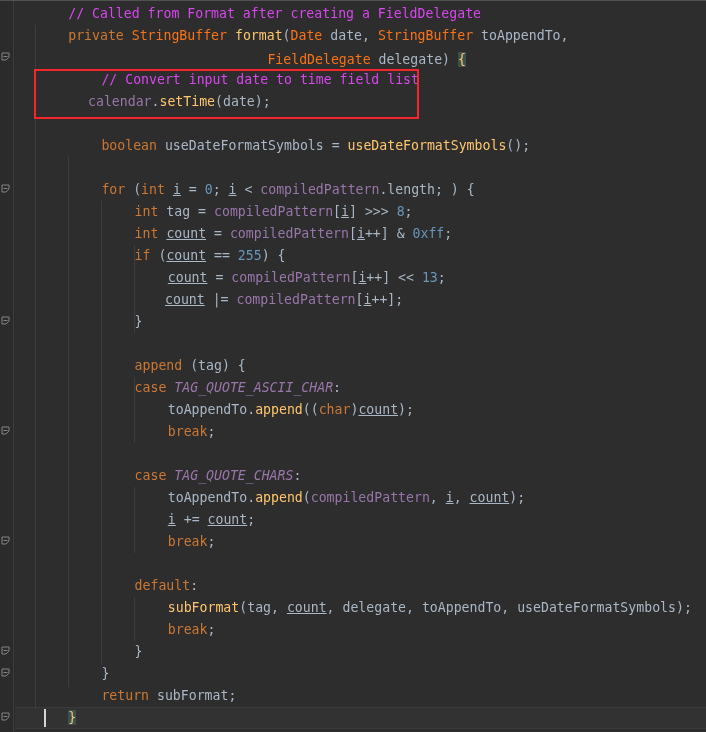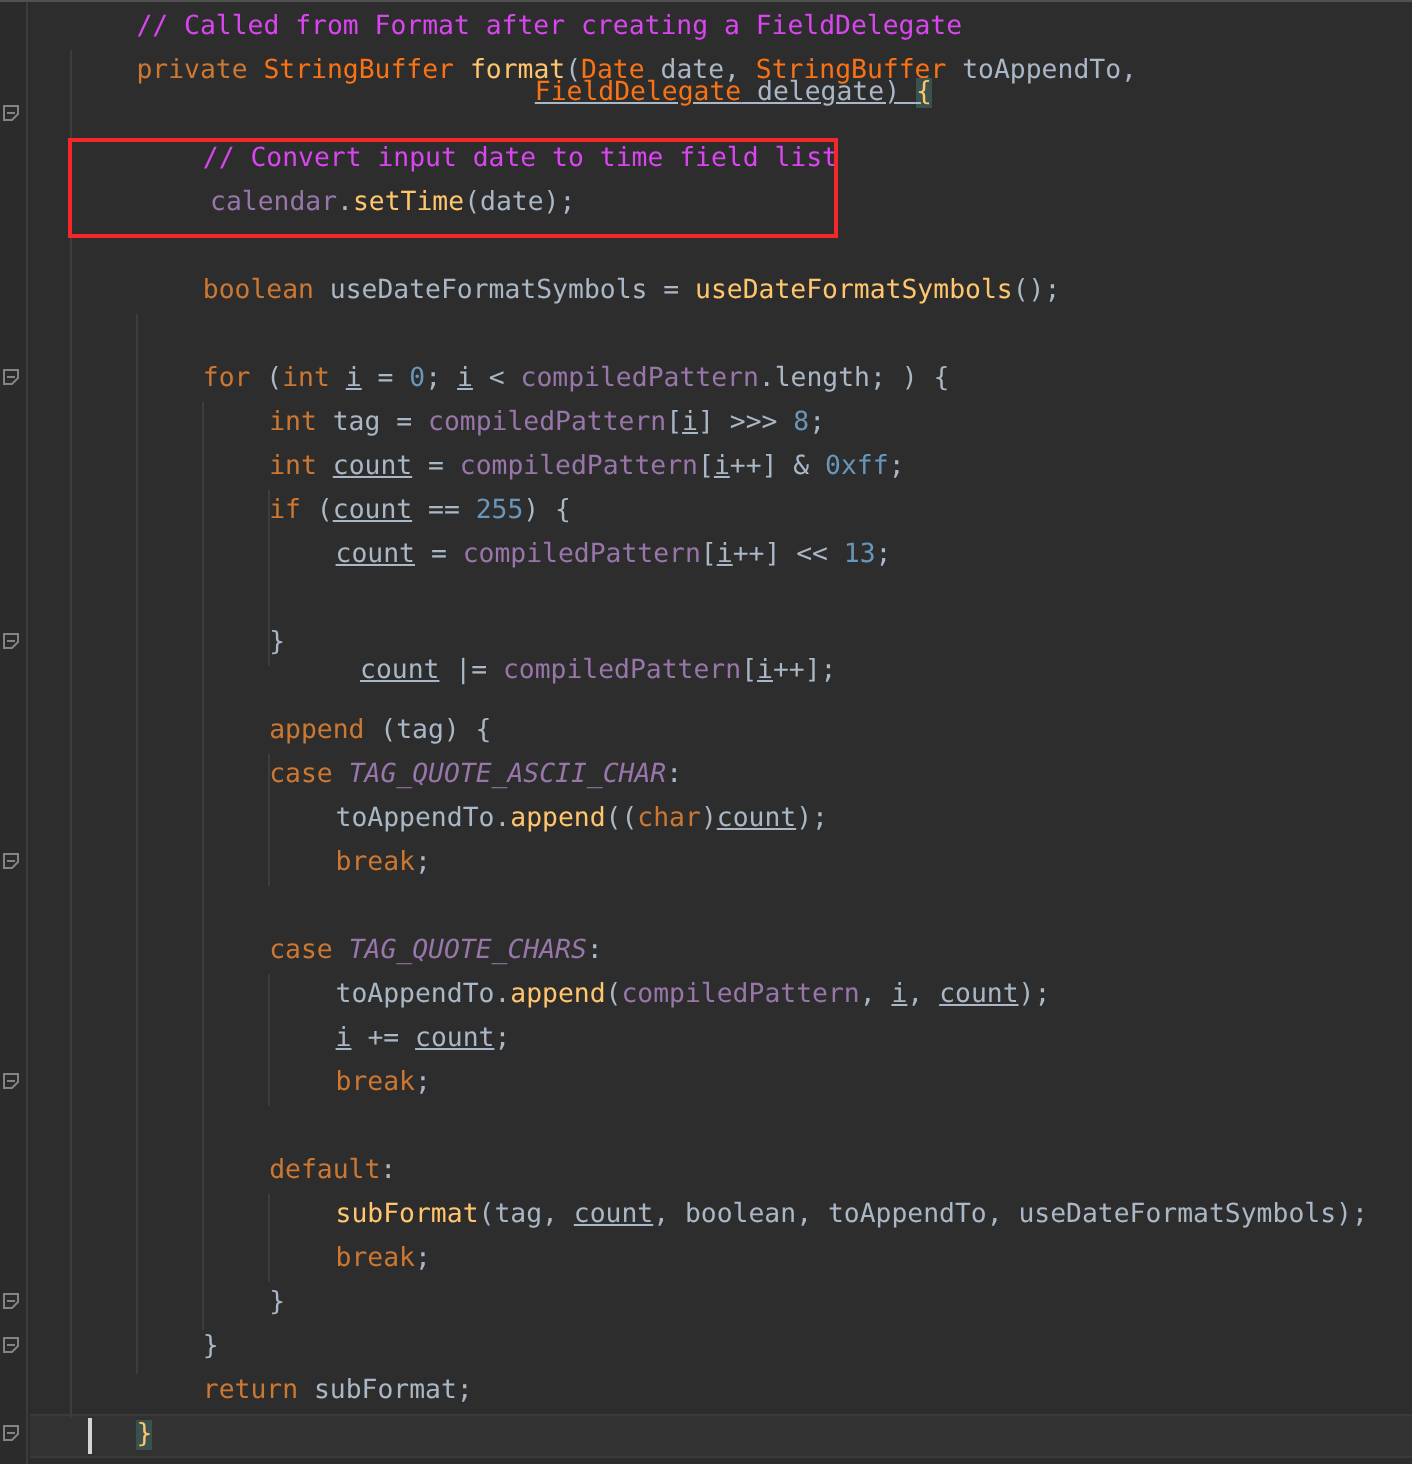--- a/index.html
+++ b/index.html
@@ -166,46 +166,46 @@
         <div class="indent-guide" style="left: 53px; top: 156px; height: 530px;"></div>
         <div class="indent-guide" style="left: 86px; top: 200px; height: 464px;"></div>
         <div class="indent-guide" style="left: 119px; top: 244px; height: 88px;"></div>
         <div class="indent-guide" style="left: 119px; top: 376px; height: 66px;"></div>
         <div class="indent-guide" style="left: 119px; top: 486px; height: 66px;"></div>
         <div class="indent-guide" style="left: 119px; top: 596px; height: 44px;"></div>
       </div>
     <div id="code-lines-layer">
         <div class="code-line" style="top: 2px; left: 53.2px;"><span class="t-comment">// Called from Format after creating a FieldDelegate</span></div>
         <div class="code-line" style="top: 24px; left: 53.2px;"><span class="t-keyword">private</span><span class="t-plain"> </span><span class="t-class">StringBuffer</span><span class="t-plain"> </span><span class="t-method">format</span><span class="t-plain">(</span><span class="t-class">Date</span><span class="t-plain"> date, </span><span class="t-class">StringBuffer</span><span class="t-plain"> toAppendTo,</span></div>
-        <div class="code-line" style="top: 35px; left: 252.4px; text-decoration: underline;"><span class="t-class">FieldDelegate</span><span class="t-plain"> delegate) </span><span class="t-brace-hl">{</span></div>
+        <div class="code-line" style="top: 48px; left: 252.4px;"><span class="t-class">FieldDelegate</span><span class="t-plain"> delegate) </span><span class="t-brace-hl">{</span></div>
         <div class="code-line" style="top: 68px; left: 86.4px;"><span class="t-comment">// Convert input date to time field list</span></div>
-        <div class="code-line" style="top: 90px; left: 90px; text-align: center;"><span class="t-field">calendar</span><span class="t-plain">.</span><span class="t-method">setTime</span><span class="t-plain">(date);</span></div>
+        <div class="code-line" style="top: 90px; left: 73px; text-align: center;"><span class="t-field">calendar</span><span class="t-plain">.</span><span class="t-method">setTime</span><span class="t-plain">(date);</span></div>
         <div class="code-line" style="top: 112px; left: 20px;"></div>
         <div class="code-line" style="top: 134px; left: 86.4px;"><span class="t-keyword">boolean</span><span class="t-plain"> useDateFormatSymbols = </span><span class="t-method">useDateFormatSymbols</span><span class="t-plain">();</span></div>
         <div class="code-line" style="top: 156px; left: 20px;"></div>
         <div class="code-line" style="top: 178px; left: 86.4px;"><span class="t-keyword">for</span><span class="t-plain"> (</span><span class="t-keyword">int</span><span class="t-plain"> </span><span class="t-local">i</span><span class="t-plain"> = </span><span class="t-num">0</span><span class="t-plain">; </span><span class="t-local">i</span><span class="t-plain"> &lt; </span><span class="t-field">compiledPattern</span><span class="t-plain">.length; ) {</span></div>
         <div class="code-line" style="top: 200px; left: 119.6px;"><span class="t-keyword">int</span><span class="t-plain"> tag = </span><span class="t-field">compiledPattern</span><span class="t-plain">[</span><span class="t-local">i</span><span class="t-plain">] &gt;&gt;&gt; </span><span class="t-num">8</span><span class="t-plain">;</span></div>
         <div class="code-line" style="top: 222px; left: 119.6px;"><span class="t-keyword">int</span><span class="t-plain"> </span><span class="t-local">count</span><span class="t-plain"> = </span><span class="t-field">compiledPattern</span><span class="t-plain">[</span><span class="t-local">i</span><span class="t-plain">++] &amp; </span><span class="t-num">0xff</span><span class="t-plain">;</span></div>
         <div class="code-line" style="top: 244px; left: 119.6px;"><span class="t-keyword">if</span><span class="t-plain"> (</span><span class="t-local">count</span><span class="t-plain"> == </span><span class="t-num">255</span><span class="t-plain">) {</span></div>
         <div class="code-line" style="top: 266px; left: 152.8px;"><span class="t-local">count</span><span class="t-plain"> = </span><span class="t-field">compiledPattern</span><span class="t-plain">[</span><span class="t-local">i</span><span class="t-plain">++] &lt;&lt; </span><span class="t-num">13</span><span class="t-plain">;</span></div>
-        <div class="code-line" style="top: 288px; left: 165px; margin-top: 36px;"><span class="t-local">count</span><span class="t-plain"> |= </span><span class="t-field">compiledPattern</span><span class="t-plain">[</span><span class="t-local">i</span><span class="t-plain">++];</span></div>
+        <div class="code-line" style="top: 288px; left: 150px;"><span class="t-local">count</span><span class="t-plain"> |= </span><span class="t-field">compiledPattern</span><span class="t-plain">[</span><span class="t-local">i</span><span class="t-plain">++];</span></div>
         <div class="code-line" style="top: 310px; left: 119.6px;"><span class="t-plain">}</span></div>
         <div class="code-line" style="top: 332px; left: 20px;"></div>
         <div class="code-line" style="top: 354px; left: 119.6px;"><span class="t-keyword">append</span><span class="t-plain"> (tag) {</span></div>
         <div class="code-line" style="top: 376px; left: 119.6px;"><span class="t-keyword">case</span><span class="t-plain"> </span><span class="t-static">TAG_QUOTE_ASCII_CHAR</span><span class="t-plain">:</span></div>
         <div class="code-line" style="top: 398px; left: 152.8px;"><span class="t-plain">toAppendTo.</span><span class="t-method">append</span><span class="t-plain">((</span><span class="t-keyword">char</span><span class="t-plain">)</span><span class="t-local">count</span><span class="t-plain">);</span></div>
         <div class="code-line" style="top: 420px; left: 152.8px;"><span class="t-keyword">break</span><span class="t-plain">;</span></div>
         <div class="code-line" style="top: 442px; left: 20px;"></div>
         <div class="code-line" style="top: 464px; left: 119.6px;"><span class="t-keyword">case</span><span class="t-plain"> </span><span class="t-static">TAG_QUOTE_CHARS</span><span class="t-plain">:</span></div>
         <div class="code-line" style="top: 486px; left: 152.8px;"><span class="t-plain">toAppendTo.</span><span class="t-method">append</span><span class="t-plain">(</span><span class="t-field">compiledPattern</span><span class="t-plain">, </span><span class="t-local">i</span><span class="t-plain">, </span><span class="t-local">count</span><span class="t-plain">);</span></div>
         <div class="code-line" style="top: 508px; left: 152.8px;"><span class="t-local">i</span><span class="t-plain"> += </span><span class="t-local">count</span><span class="t-plain">;</span></div>
         <div class="code-line" style="top: 530px; left: 152.8px;"><span class="t-keyword">break</span><span class="t-plain">;</span></div>
         <div class="code-line" style="top: 552px; left: 20px;"></div>
         <div class="code-line" style="top: 574px; left: 119.6px;"><span class="t-keyword">default</span><span class="t-plain">:</span></div>
-        <div class="code-line" style="top: 596px; left: 152.8px;"><span class="t-method">subFormat</span><span class="t-plain">(tag, </span><span class="t-local">count</span><span class="t-plain">, boolean, toAppendTo, useDateFormatSymbols);</span></div>
+        <div class="code-line" style="top: 596px; left: 152.8px;"><span class="t-method">subFormat</span><span class="t-plain">(tag, </span><span class="t-local">count</span><span class="t-plain">, delegate, toAppendTo, useDateFormatSymbols);</span></div>
         <div class="code-line" style="top: 618px; left: 152.8px;"><span class="t-keyword">break</span><span class="t-plain">;</span></div>
         <div class="code-line" style="top: 640px; left: 119.6px;"><span class="t-plain">}</span></div>
         <div class="code-line" style="top: 662px; left: 86.4px;"><span class="t-plain">}</span></div>
         <div class="code-line" style="top: 684px; left: 86.4px;"><span class="t-keyword">return</span><span class="t-plain"> subFormat;</span></div>
         <div class="code-line" style="top: 706px; left: 53.2px;"><span class="t-brace-hl">}</span></div>
       </div>
     <div id="caret" style="left: 29px; top: 708px;"></div>
   </div>
 
   <div id="annotation-box" style="left: 34px; top: 69px; width: 385px; height: 50px; border-color: rgb(245, 39, 42);"></div>

